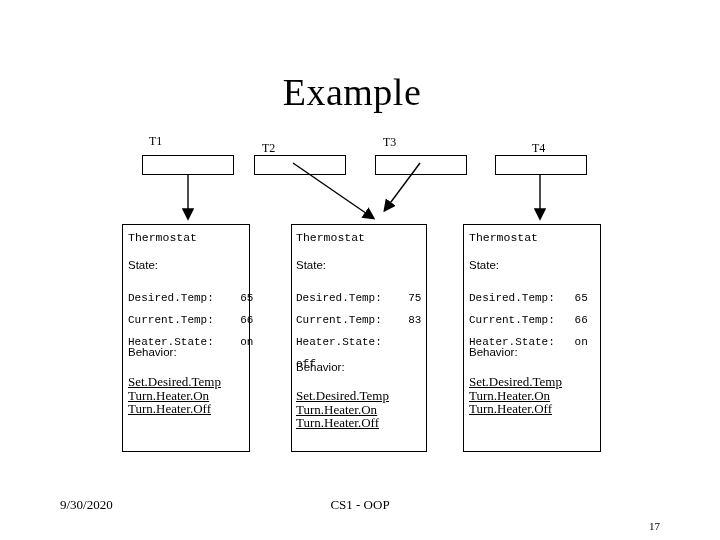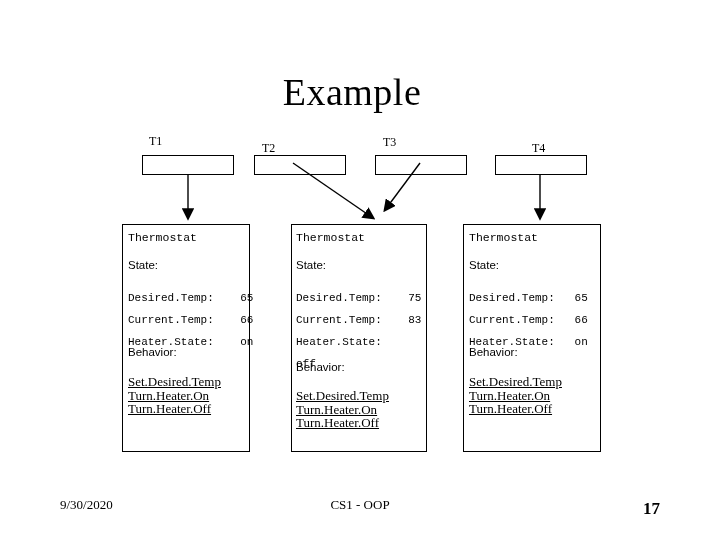--- a/index.html
+++ b/index.html
@@ -102,24 +102,23 @@
     left: 0;
     top: 497px;
     width: 720px;
     text-align: center;
     font-family: "Liberation Serif", serif;
     font-size: 13px;
   }
   .footer-page {
     position: absolute;
     right: 60px;
-    top: 499px;
+    top: 520px;
     font-family: "Liberation Serif", serif;
-    font-size: 17px;
-    font-weight: bold;
+    font-size: 11px;
   }
 </style>
 </head>
 <body>
 
 <div class="slide">
 
   <div class="title">Example</div>
 
   <div class="var-label" style="left:149px; top:134px;">T1</div>

